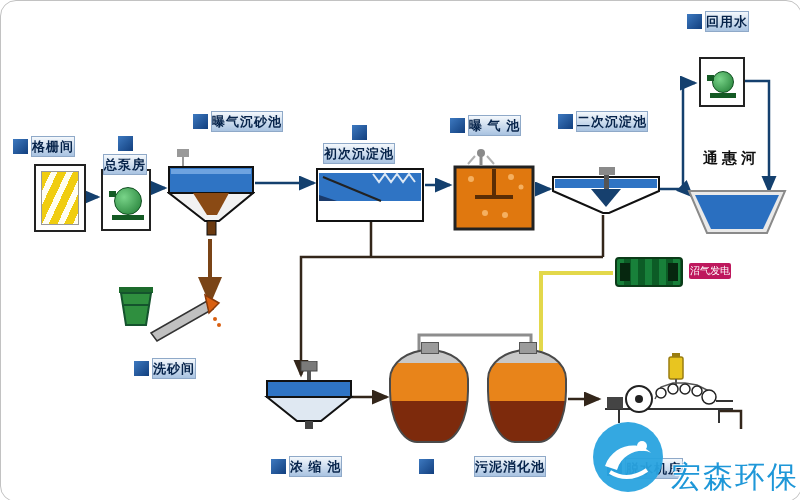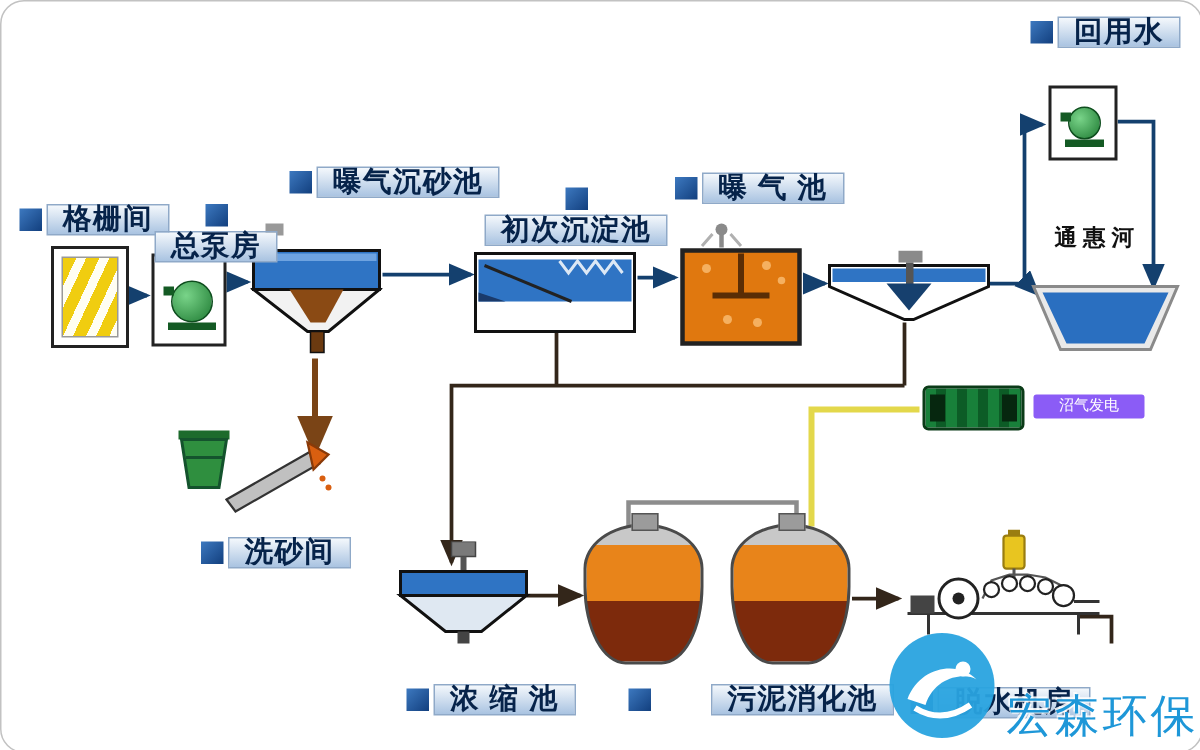--- a/index.html
+++ b/index.html
@@ -26,24 +26,24 @@
             background:linear-gradient(180deg,#c8c8c8 0,#c8c8c8 12px,#e8841a 12px,#e8841a 50px,#7d2a0c 50px,#7d2a0c 100%);}
   .digester::before{content:"";position:absolute;top:-9px;left:30px;width:16px;height:10px;background:#9b9b9b;border:1px solid #555;}
   .generator{position:absolute;left:614px;top:256px;width:68px;height:30px;border:2px solid #0b3b18;border-radius:4px;
              background:repeating-linear-gradient(90deg,#18803a 0 7px,#0c5c26 7px 14px);box-sizing:border-box;}
   .generator::before{content:"";position:absolute;left:3px;top:4px;width:10px;height:18px;background:#06270f;}
   .generator::after{content:"";position:absolute;right:3px;top:4px;width:10px;height:18px;background:#06270f;}
   
   .label{position:absolute;display:flex;align-items:center;gap:3px;z-index:3;}
   .label .sq{width:15px;height:15px;background:linear-gradient(135deg,#3d79c0,#123f7e);flex:0 0 auto;}
   .label .txt{background:linear-gradient(180deg,#f4f8fc,#a9c3e1);border:1px solid #8fa9c8;color:#06234a;
-              font-weight:bold;font-size:19px;line-height:17px;padding:1px 10px;white-space:nowrap;letter-spacing:1px;}
+              font-weight:bold;font-size:13px;line-height:17px;padding:1px 0;white-space:nowrap;letter-spacing:1px;}
   .rivertext{position:absolute;left:702px;top:148px;font-weight:bold;font-size:15px;color:#111;letter-spacing:4px;z-index:3;}
-  .minilabel{position:absolute;left:688px;top:262px;background:#8b5cf6;color:#fff;font-size:10px;line-height:12px;
-             padding:2px 17px;border-radius:2px;z-index:3;white-space:nowrap;}
+  .minilabel{position:absolute;left:688px;top:262px;background:#be185d;color:#fff;font-size:10px;line-height:12px;
+             padding:2px 1px;border-radius:2px;z-index:3;white-space:nowrap;}
   
   .watermark{position:absolute;left:590px;top:414px;width:215px;height:84px;z-index:5;display:flex;align-items:center;}
   .brandtext{font-size:30px;font-weight:normal;color:#1e97d8;letter-spacing:2px;margin-left:6px;
              text-shadow:0 0 2px #fff,1px 1px 0 rgba(255,255,255,.85),-1px -1px 0 rgba(255,255,255,.85);margin-top:40px;}
 </style>
 </head>
 <body>
 
 <div class="canvas">
 
@@ -205,20 +205,24 @@
     <span class="txt">曝气沉砂池</span>
   </div>
   <div class="label" style="left:322px;top:124px;flex-direction:column;">
     <span class="sq"></span>
     <span class="txt">初次沉淀池</span>
   </div>
   <div class="label" style="left:449px;top:114px;justify-content:space-between;">
     <span class="sq"></span>
     <span class="txt">曝 气 池</span>
   </div>
+  <div class="label" style="left:557px;top:110px;">
+    <span class="sq"></span>
+    <span class="txt">二次沉淀池</span>
+  </div>
   <div class="label" style="left:686px;top:10px;">
     <span class="sq"></span>
     <span class="txt">回用水</span>
   </div>
   <div class="label" style="left:133px;top:357px;">
     <span class="sq"></span>
     <span class="txt">洗砂间</span>
   </div>
   <div class="label" style="left:270px;top:455px;justify-content:space-between;">
     <span class="sq"></span>

